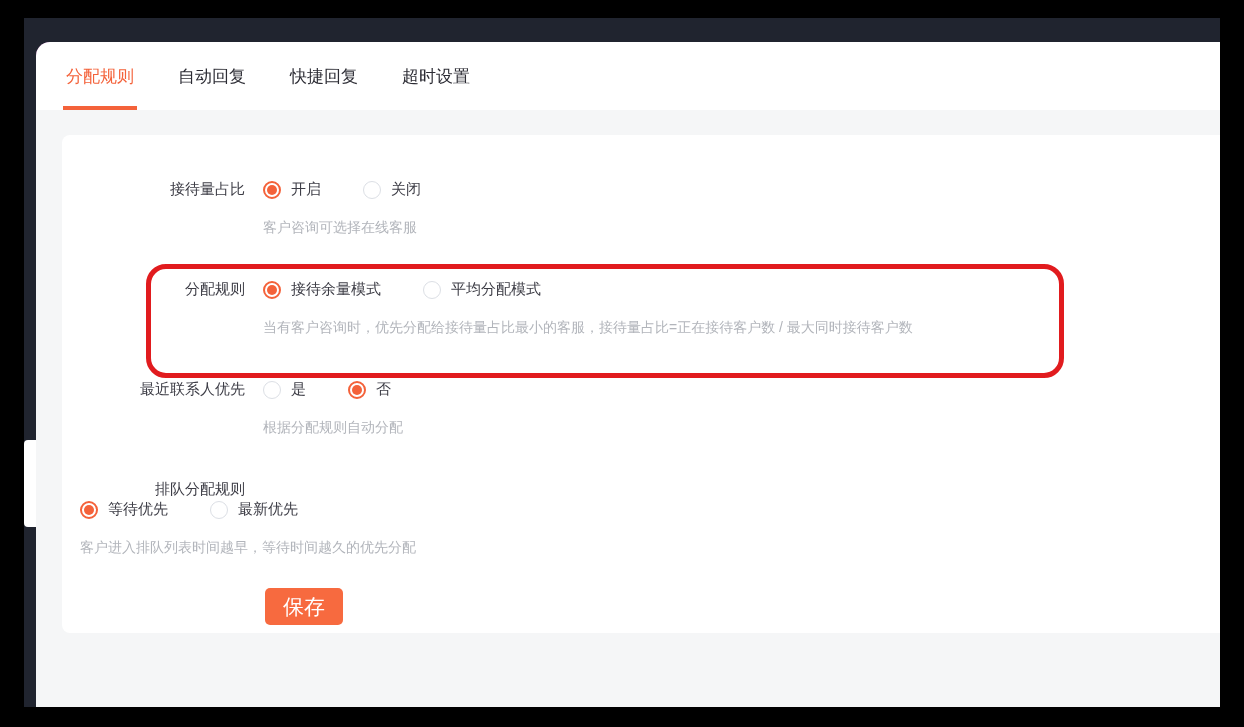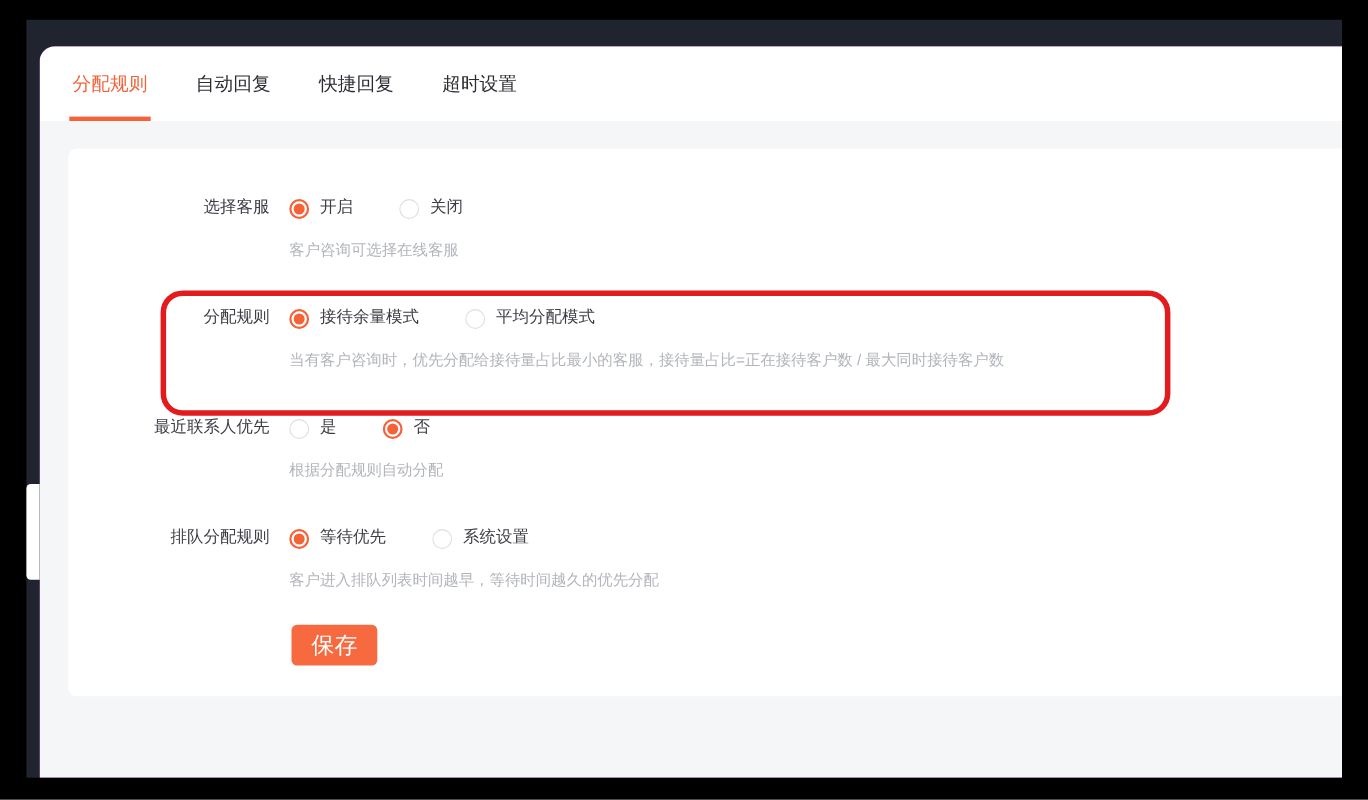--- a/index.html
+++ b/index.html
@@ -30,21 +30,21 @@
   .tab.active{color:#f4623a;border-bottom-color:#f4623a;}
   .content{
     position:absolute;left:0;right:0;top:68px;bottom:0;background:#f5f6f7;
   }
   .panel{
     position:absolute;left:26px;right:0;top:25px;height:498px;
     background:#ffffff;border-radius:8px 0 0 8px;
   }
   .form{padding-top:44px;}
   .row{display:flex;margin-bottom:42px;}
-  .row:last-of-type{margin-bottom:31px;}
+  .row:last-of-type{margin-bottom:31px;flex-direction:column;}
   .row-label{
     width:183px;flex-shrink:0;text-align:right;
     font-size:15px;line-height:20px;color:#3d3d46;
   }
   .row-body{margin-left:18px;}
   .options{display:flex;align-items:center;height:20px;}
   .option{display:flex;align-items:flex-end;margin-right:42px;cursor:pointer;}
   .radio{
     width:18px;height:18px;border-radius:50%;box-sizing:border-box;
     border:1px solid #dcdfe5;background:#fff;margin-right:10px;position:relative;
@@ -88,21 +88,21 @@
     <div class="tab">自动回复</div>
     <div class="tab">快捷回复</div>
     <div class="tab">超时设置</div>
   </div>
 
   <div class="content">
     <div class="panel">
       <div class="form">
 
         <div class="row">
-          <div class="row-label">选择客服</div>
+          <div class="row-label">接待量占比</div>
           <div class="row-body">
             <div class="options">
               <div class="option selected">
                 <span class="radio"></span>
                 <span class="option-label">开启</span>
               </div>
               <div class="option">
                 <span class="radio"></span>
                 <span class="option-label">关闭</span>
               </div>
@@ -148,21 +148,21 @@
         <div class="row">
           <div class="row-label">排队分配规则</div>
           <div class="row-body">
             <div class="options">
               <div class="option selected">
                 <span class="radio"></span>
                 <span class="option-label">等待优先</span>
               </div>
               <div class="option">
                 <span class="radio"></span>
-                <span class="option-label">系统设置</span>
+                <span class="option-label">最新优先</span>
               </div>
             </div>
             <div class="hint">客户进入排队列表时间越早，等待时间越久的优先分配</div>
           </div>
         </div>
 
         <button class="save-btn">保存</button>
 
       </div>
     </div>

